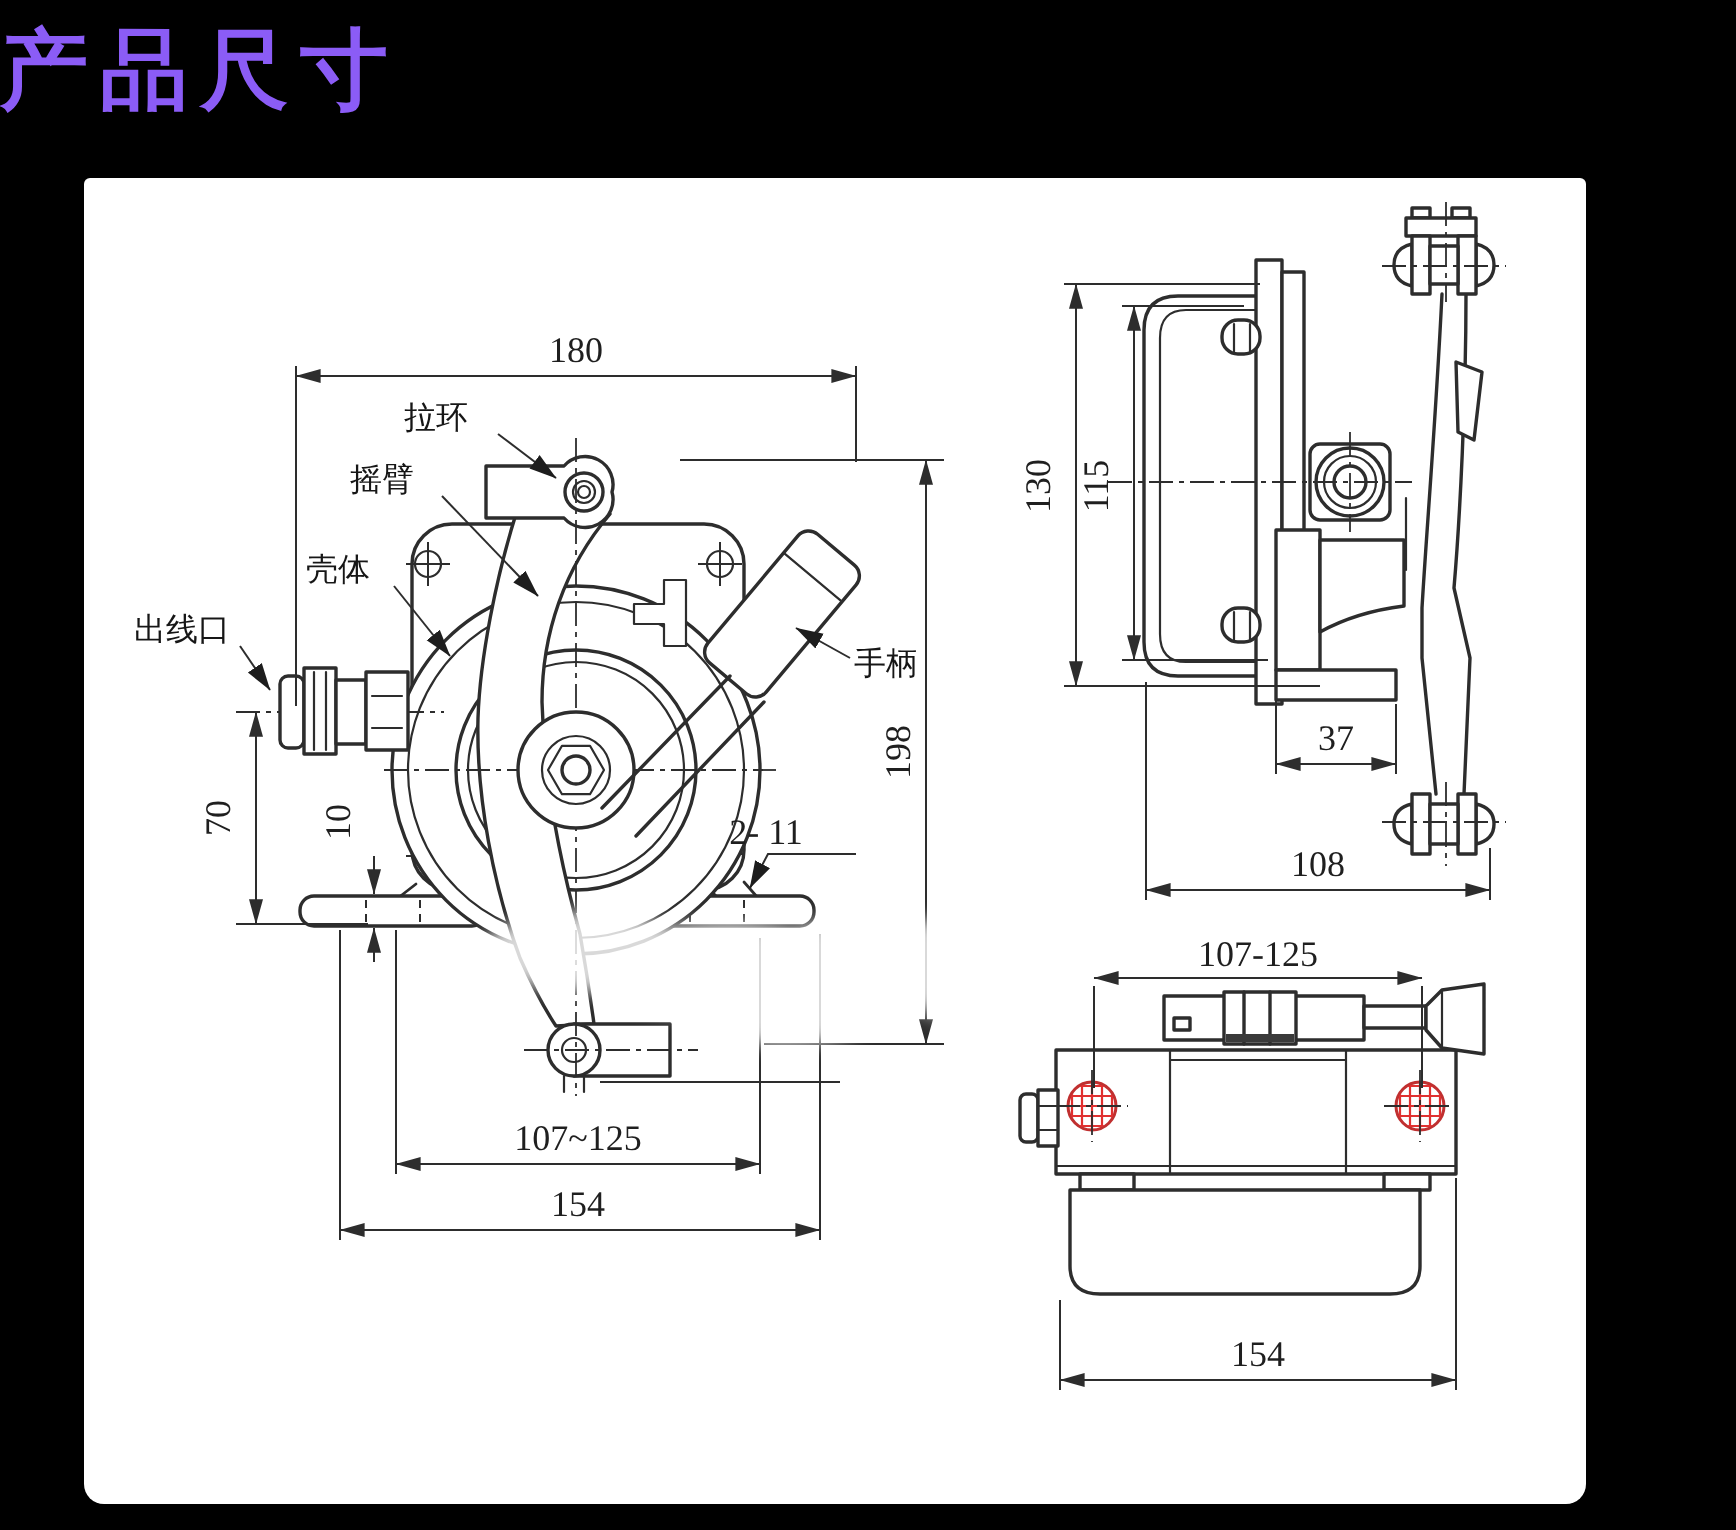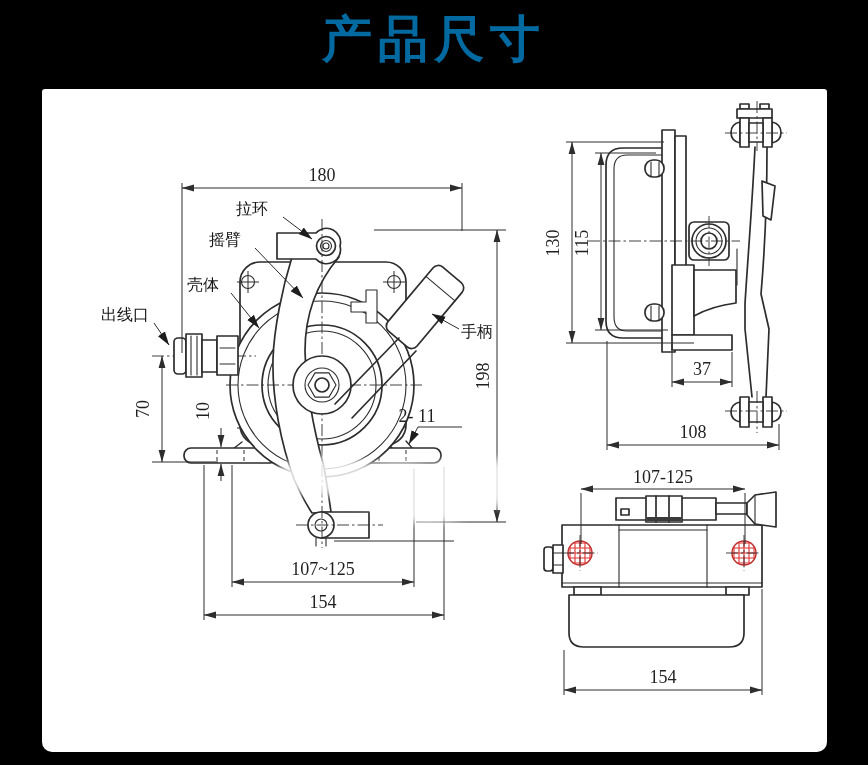--- a/index.html
+++ b/index.html
@@ -1,22 +1,22 @@
 <!DOCTYPE html>
 <html><head>
 <meta charset="utf-8">
 <style>
   html,body{margin:0;padding:0;background:#000;}
   .stage{position:relative;width:868px;height:765px;background:#000;overflow:hidden;
          font-family:"DejaVu Sans","Liberation Sans",sans-serif;}
-  .banner{position:absolute;top:6px;left:0;right:0;text-align:center;
-          color:#0369a1;font-size:50px;font-weight:800;letter-spacing:6px;
+  .banner{position:absolute;top:6px;left:0;right:0;
+          color:#8b5cf6;font-size:44px;font-weight:800;letter-spacing:6px;
           font-family:"DejaVu Sans",sans-serif;}
   .panel{position:absolute;left:42px;top:89px;width:751px;height:663px;
-         background:#ffffff;border-radius:3px 3px 10px 10px;padding-left:34px;}
+         background:#ffffff;border-radius:3px 3px 10px 10px;}
   svg{display:block;}
   
   .ol{fill:#fff;stroke:#2d2d2d;stroke-width:1.7;stroke-linejoin:round;}
   .ln{fill:none;stroke:#2d2d2d;stroke-width:1.7;stroke-linejoin:round;stroke-linecap:round;}
   .thin{stroke-width:1.1;}
   .med{stroke-width:1.4;}
   .dim{fill:none;stroke:#2d2d2d;stroke-width:1;}
   .cl{fill:none;stroke:#2d2d2d;stroke-width:.9;stroke-dasharray:12 3 2.5 3;}
   .dash{stroke-dasharray:4 3;}
   .red{stroke:#e03030;stroke-width:1.1;fill:none;}

